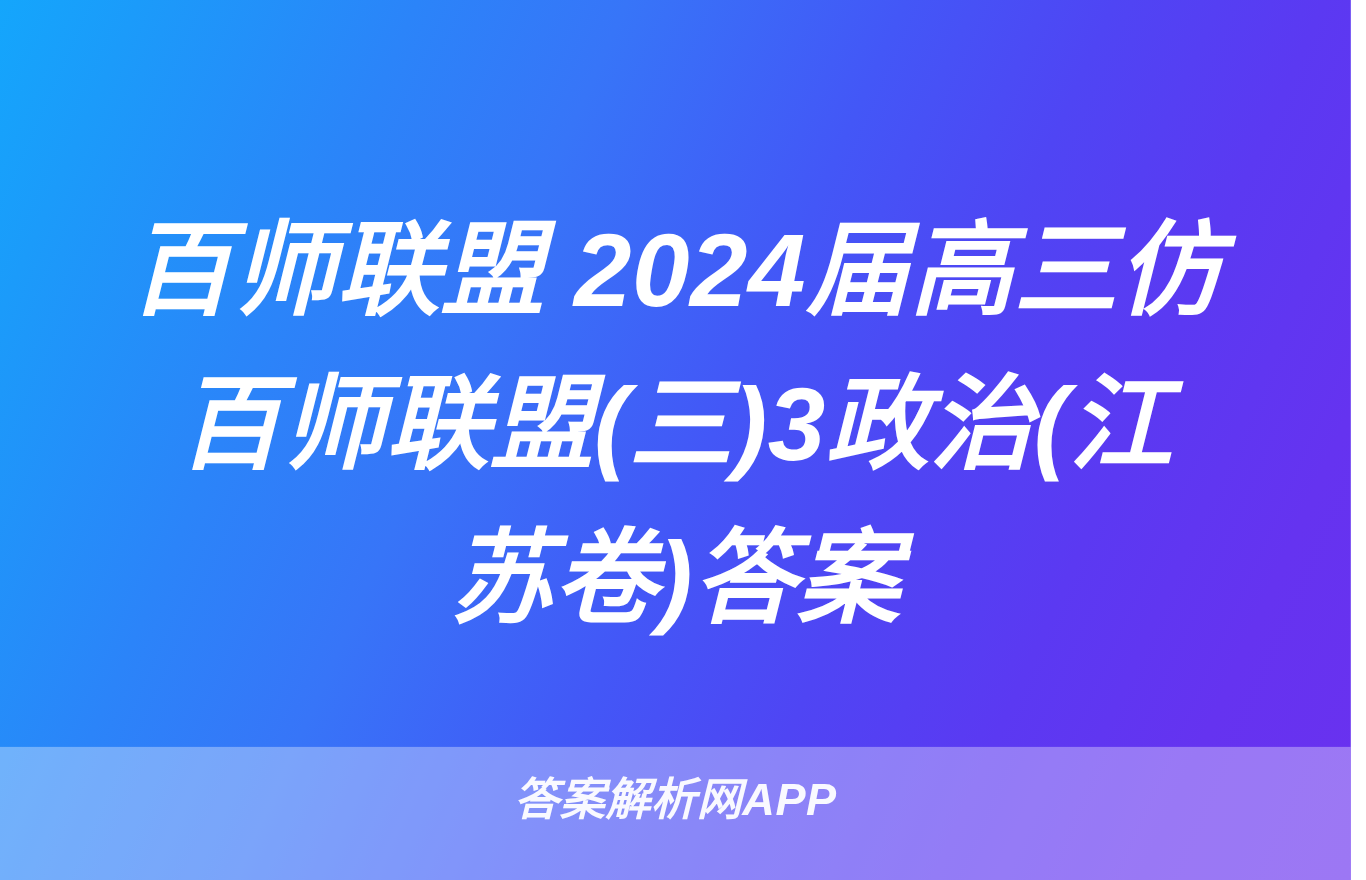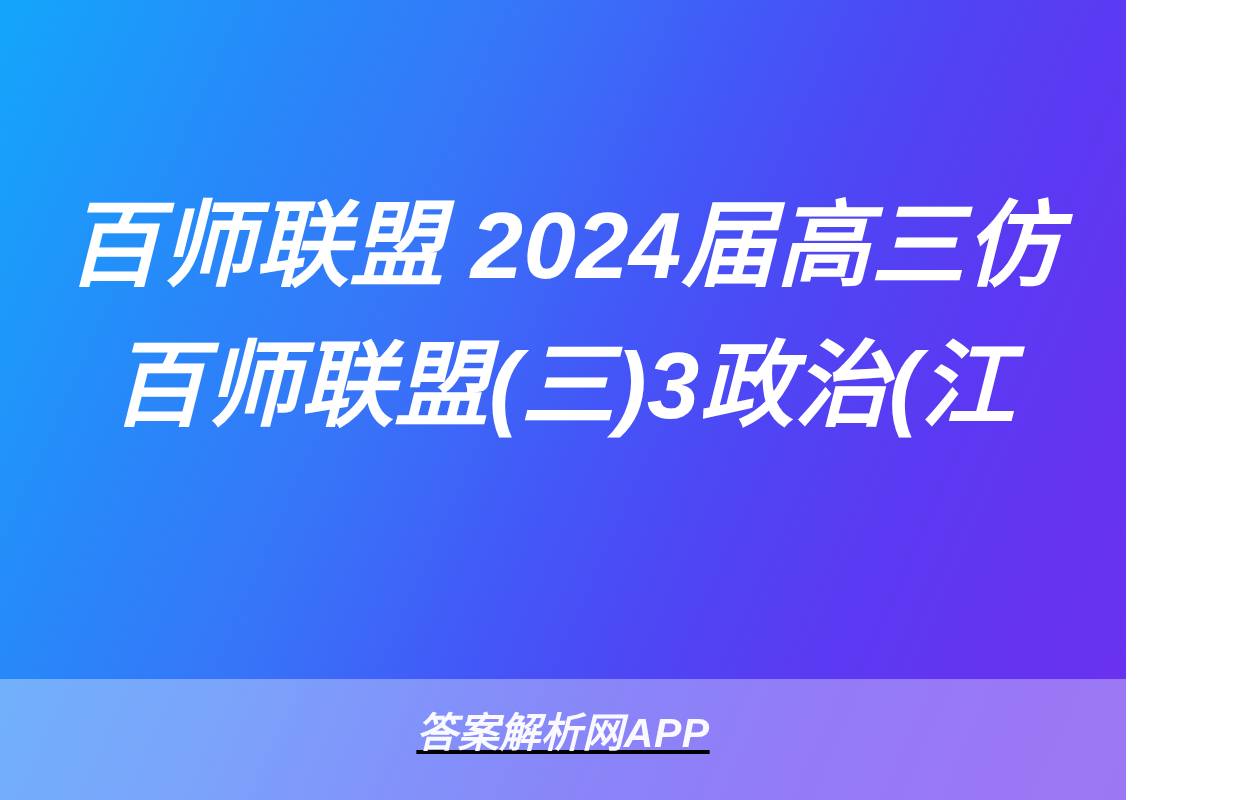--- a/index.html
+++ b/index.html
@@ -4,21 +4,21 @@
 <title>Answer Card</title>
 <style>
   html, body {
     margin: 0;
     padding: 0;
     background: #ffffff;
   }
 
   .poster {
     position: relative;
-    width: 1126px;
+    width: 1228px;
     height: 800px;
     overflow: hidden;
     font-family: "Liberation Sans", "DejaVu Sans", sans-serif;
     
     background: linear-gradient(
         114deg,
         #14a6fc   0%,
         #1b9bfa   8%,
         #2b84f9  24%,
         #3775f8  36%,
@@ -65,24 +65,23 @@
     z-index: 1;
   }
 
   .watermark {
     position: absolute;
     left: 0;
     right: 0;
     top: 702px;
     height: 56px;
     display: flex;
-    align-items: flex-end;
+    align-items: flex-start;
     justify-content: center;
     z-index: 3;
-    text-decoration: underline;
   }
 
   .watermark-text {
     color: rgba(255, 255, 255, 0.95);
     font-size: 41px;
     line-height: 50px;
     font-weight: 700;
     font-style: italic;
     letter-spacing: 0.5px;
     white-space: nowrap;
@@ -91,19 +90,20 @@
 </head>
 <body>
 
 <div class="poster">
 
   <div class="bottom-band"></div>
 
   <div class="title-block">
     <span class="title-line">百师联盟 2024届高三仿</span>
     <span class="title-line">百师联盟(三)3政治(江</span>
+    <span class="title-line">苏卷)答案</span>
   </div>
 
   <div class="watermark">
     <span class="watermark-text">答案解析网APP</span>
   </div>
 
 </div>
 
 </body></html>

